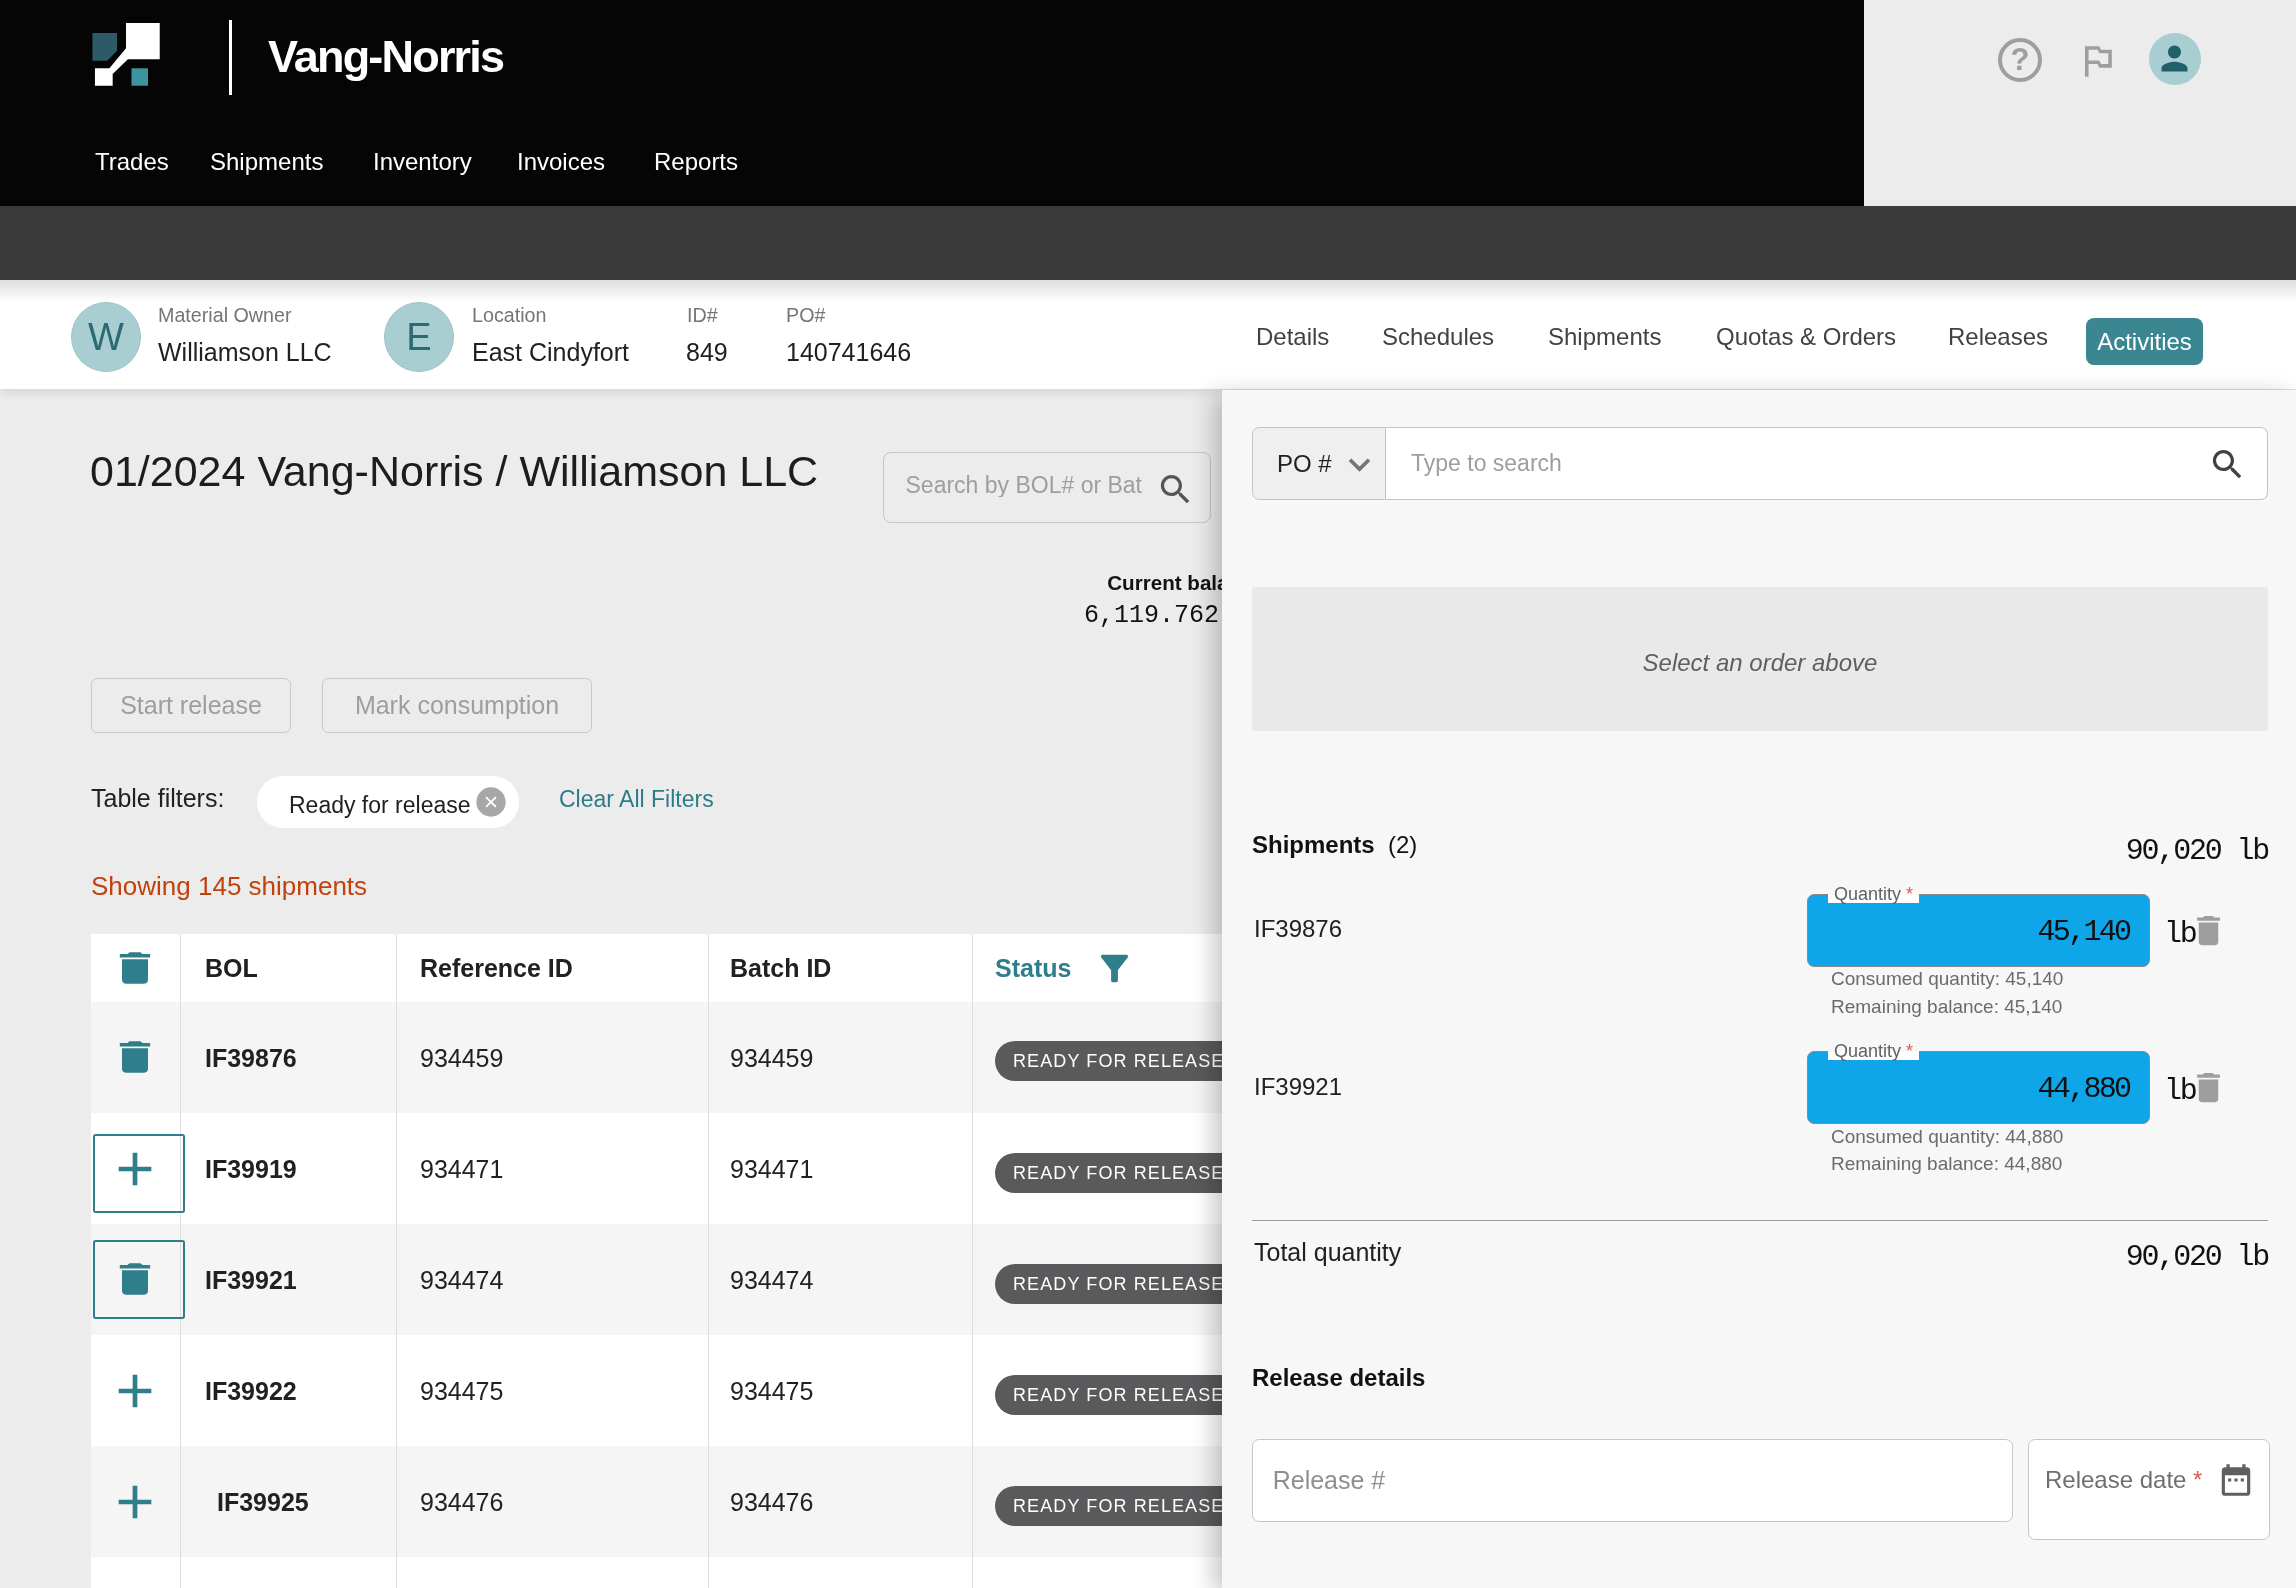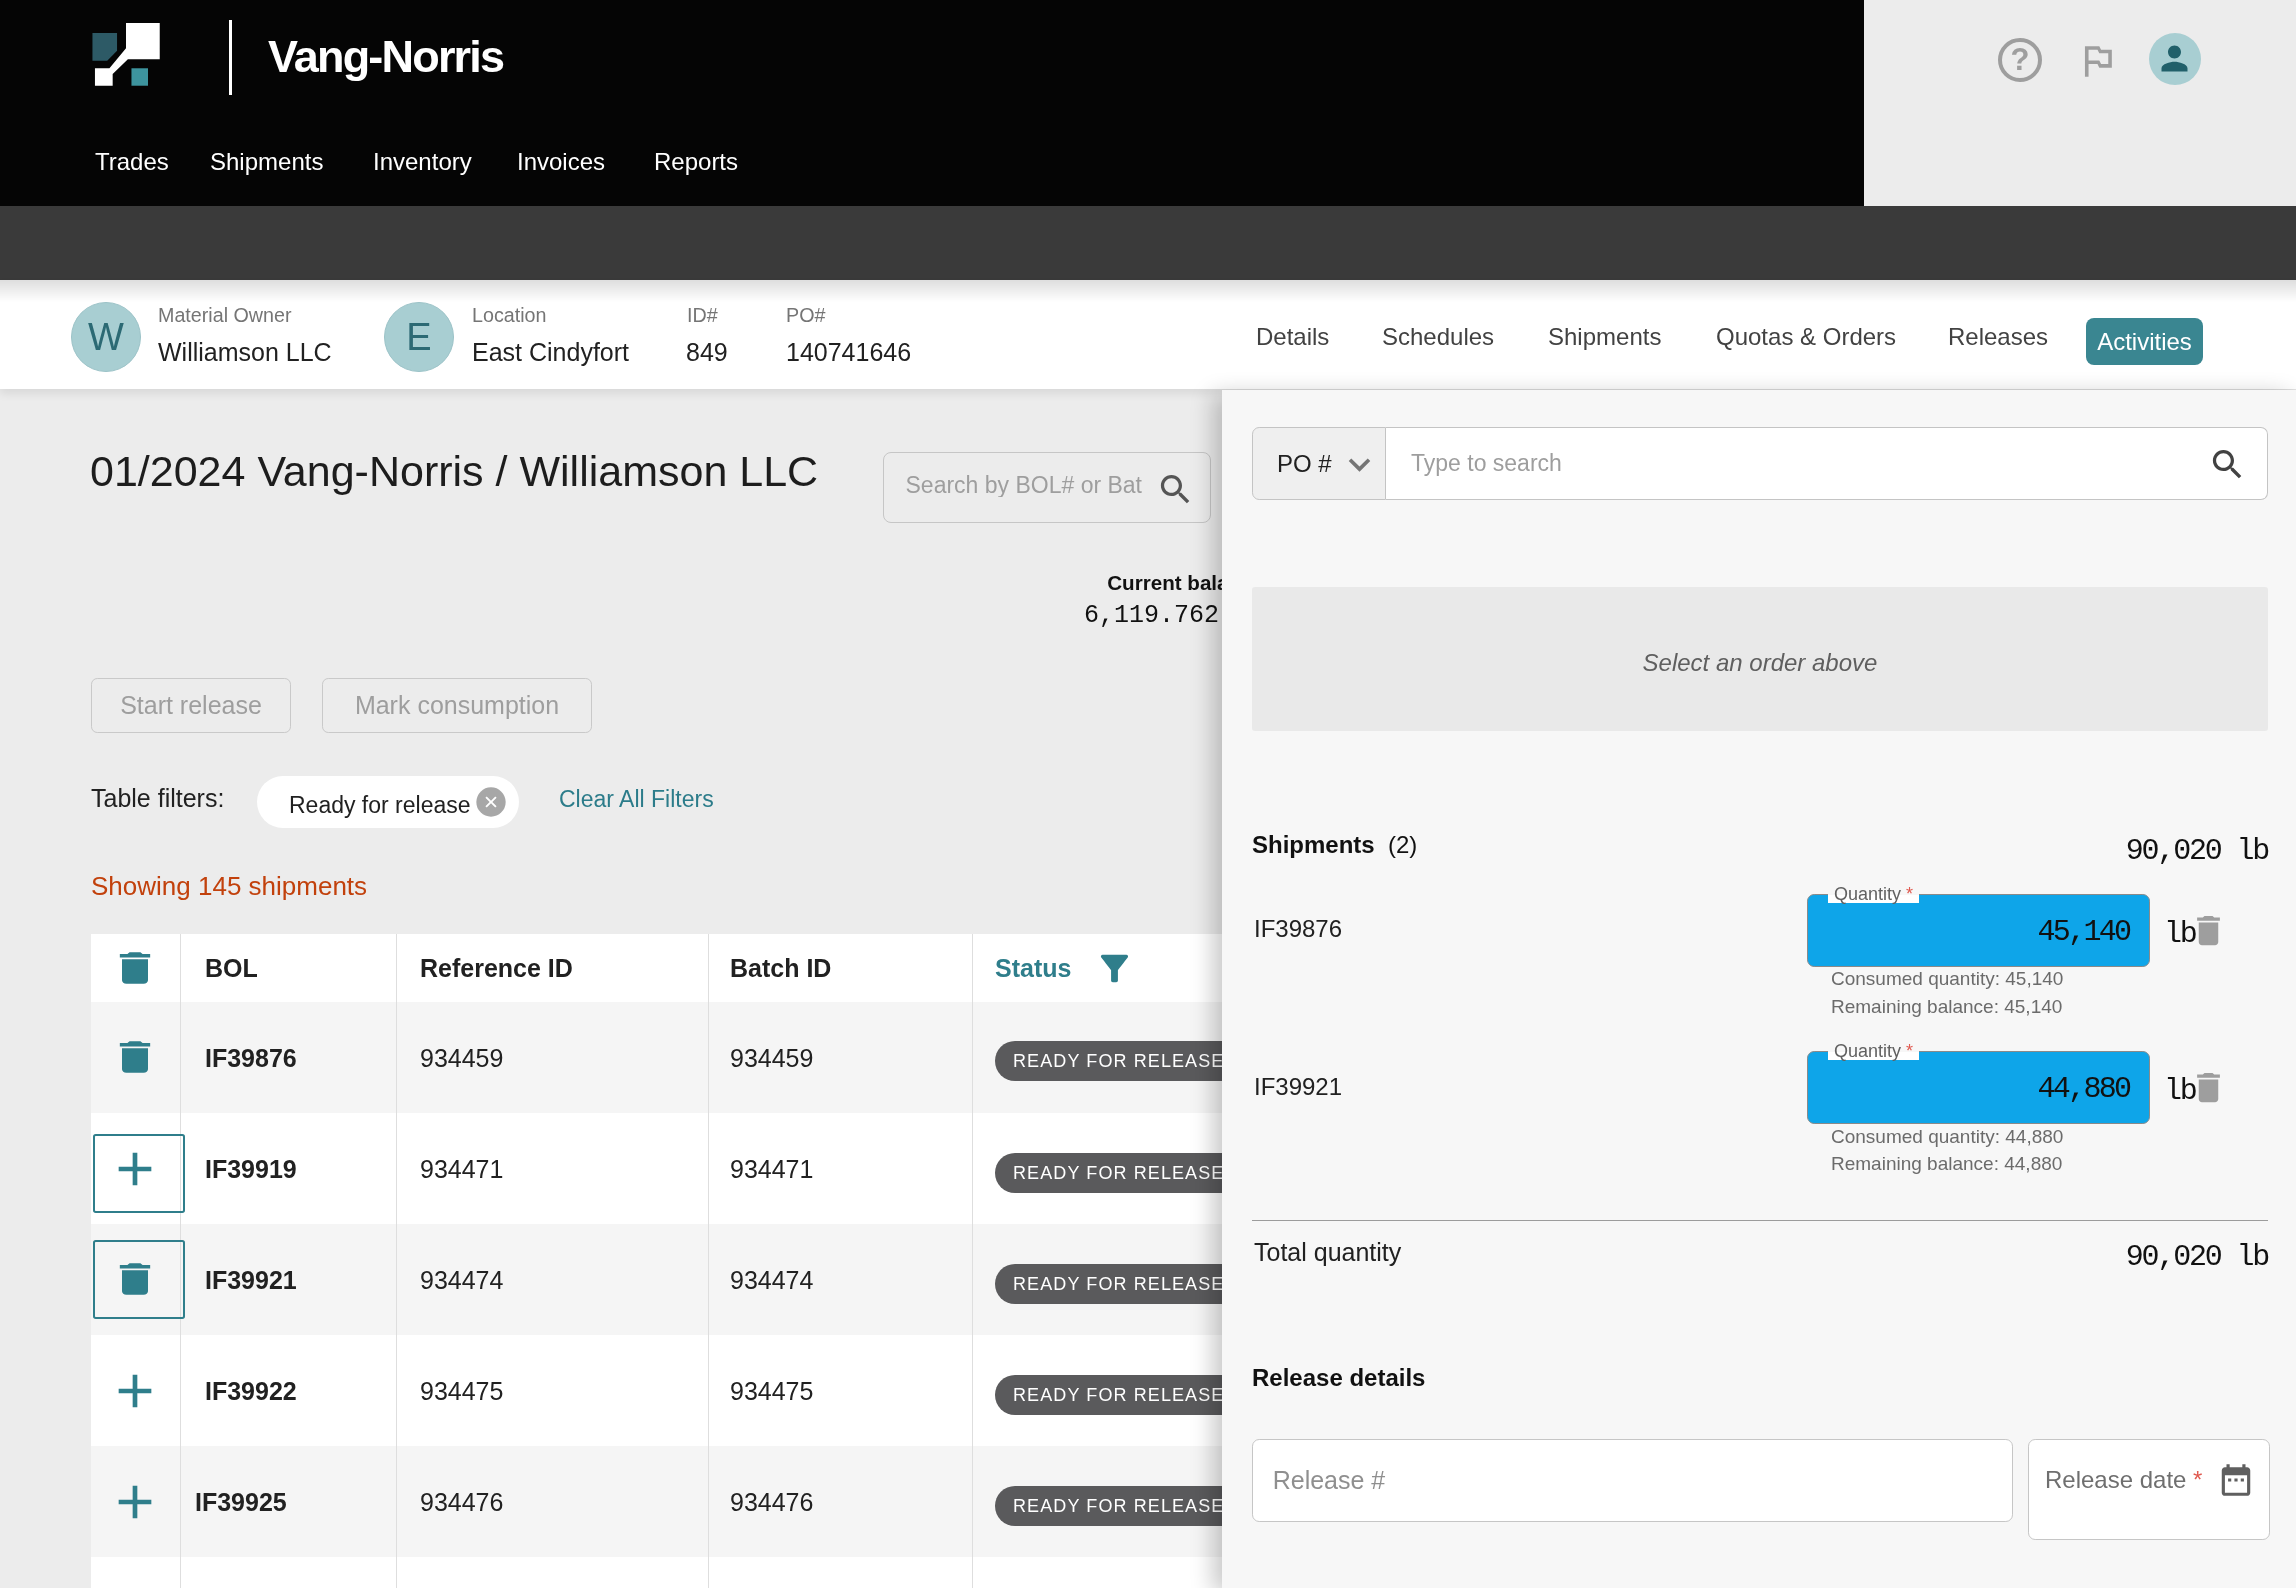--- a/index.html
+++ b/index.html
@@ -195,21 +195,21 @@
       <path fill="#2f7e8b" d="M19 13h-6v6h-2v-6H5v-2h6V5h2v6h6v2z"></path>
     </svg>
   <div class="cellt bol" style="left:114px;top:445px">IF39922</div>
   <div class="cellt" style="left:329px;top:445px">934475</div>
   <div class="cellt" style="left:639px;top:445px">934475</div>
   <div class="pill" style="top:441px">READY FOR RELEASE</div>
 
   <svg class="abs" style="left:16px;top:540px" width="56" height="56" viewBox="0 0 24 24">
       <path fill="#2f7e8b" d="M19 13h-6v6h-2v-6H5v-2h6V5h2v6h6v2z"></path>
     </svg>
-  <div class="cellt bol" style="left:104px;top:556px">IF39925</div>
+  <div class="cellt bol" style="left:126px;top:556px">IF39925</div>
   <div class="cellt" style="left:329px;top:556px">934476</div>
   <div class="cellt" style="left:639px;top:556px">934476</div>
   <div class="pill" style="top:552px">READY FOR RELEASE</div>
 </div>
 
 <div id="drawer"></div>
 <div id="posel">
     <div class="t">PO #</div>
   <svg class="abs" style="left:85px;top:15px" width="43" height="43" viewBox="0 0 24 24">
       <path fill="#757575" d="M16.59 8.59 12 13.17 7.41 8.59 6 10l6 6 6-6z"></path>

